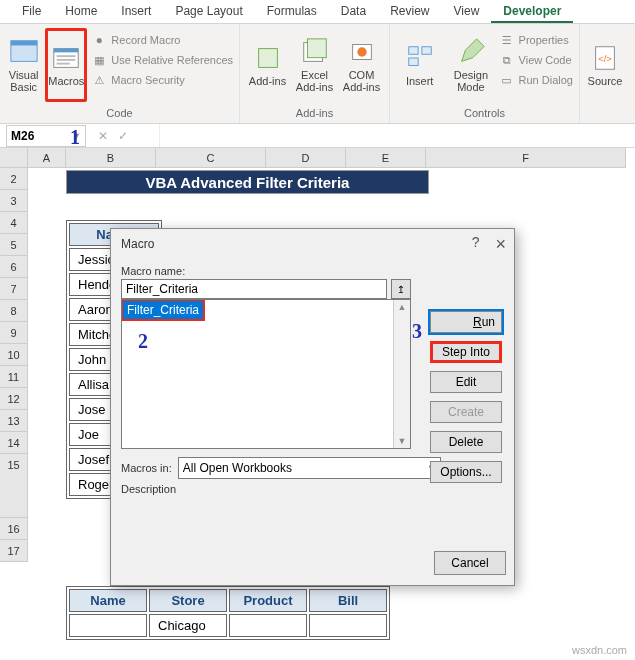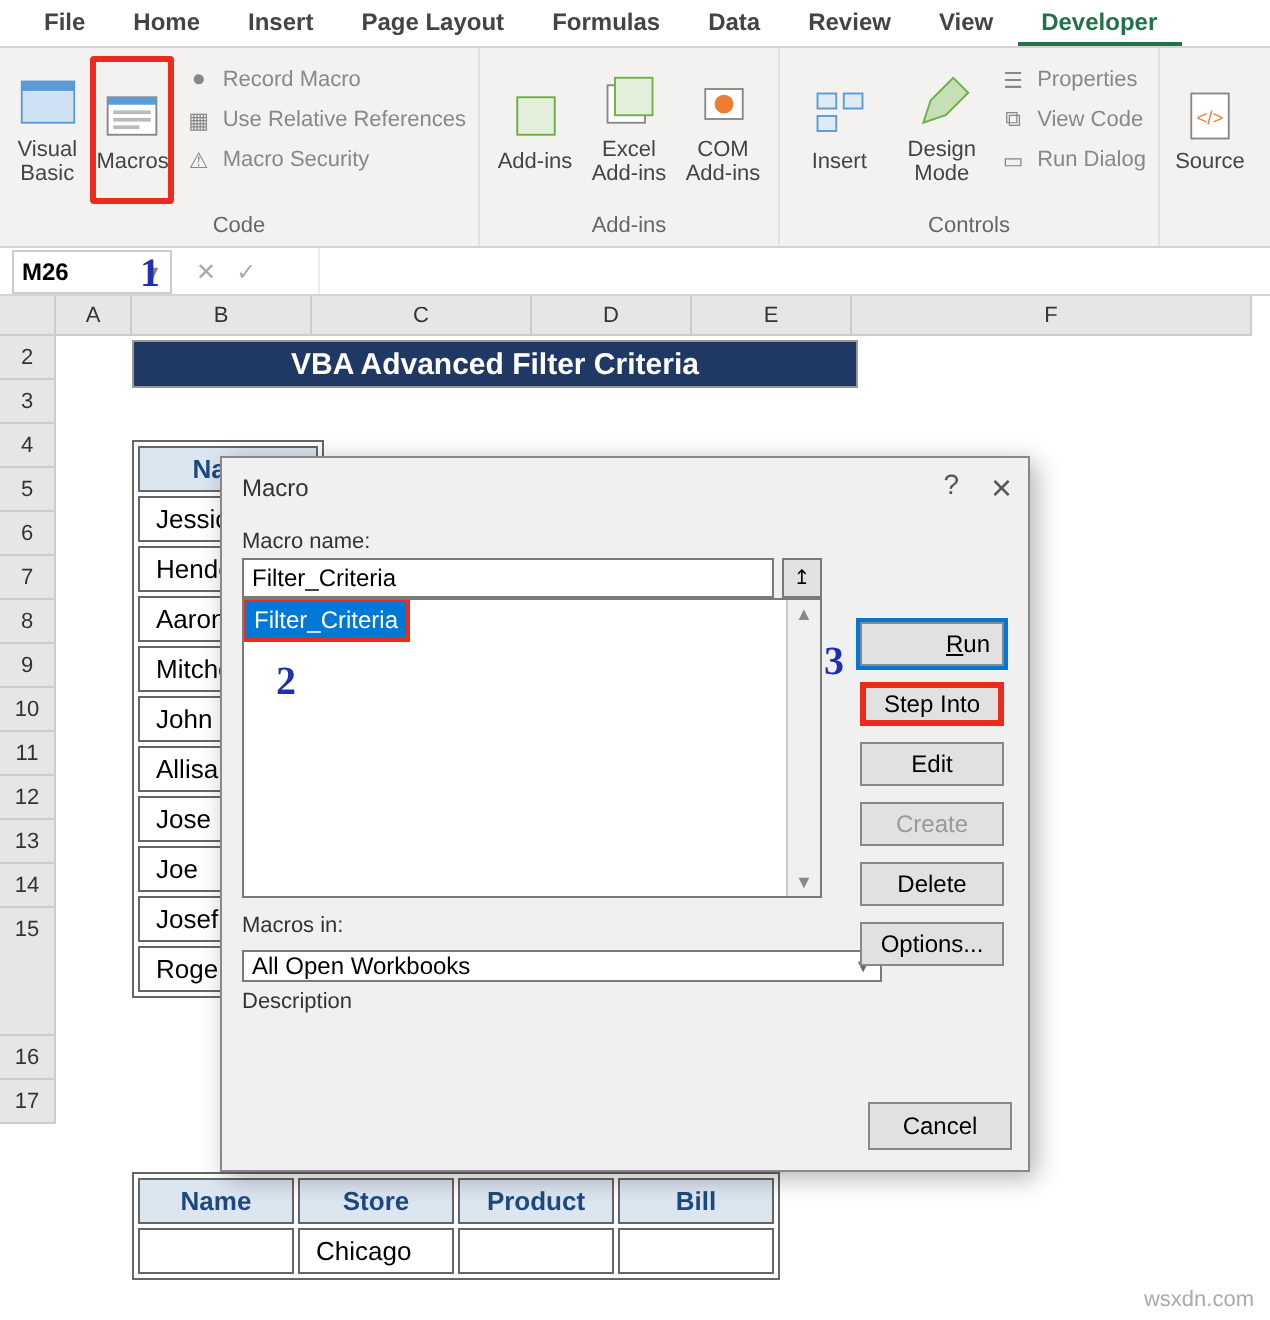--- a/index.html
+++ b/index.html
@@ -1,20 +1,20 @@
 <!DOCTYPE html>
 <html><head>
 <meta charset="utf-8">
 <style>
 * { box-sizing: border-box; font-family: "Segoe UI", Arial, sans-serif; }
 body { margin: 0; width: 635px; height: 660px; background: #fff; overflow: hidden; font-size: 12px; position: relative; }
 
 
 .ribbon-tabs { display: flex; height: 24px; border-bottom: 1px solid #d4d4d4; background: #fff; padding-left: 10px; gap: 0; }
-.ribbon-tabs .tab { padding: 4px 12px; font-size: 12px; color: #444; cursor: pointer; font-weight: bold; }
+.ribbon-tabs .tab { padding: 4px 12px; font-size: 12px; color: #444; cursor: pointer; }
 .ribbon-tabs .tab.active { color: #217346; border-bottom: 2px solid #217346; font-weight: 600; }
 
 
 .ribbon { display: flex; height: 100px; background: #f3f2f1; border-bottom: 1px solid #d4d4d4; }
 .ribbon-group { display: flex; flex-direction: column; border-right: 1px solid #e1e1e1; padding: 4px 6px 2px 6px; }
 .ribbon-group-content { display: flex; flex: 1; align-items: flex-start; gap: 4px; }
 .ribbon-group-label { text-align: center; font-size: 11px; color: #666; padding-bottom: 2px; }
 .big-btn { display: flex; flex-direction: column; align-items: center; justify-content: center; width: 48px; height: 74px; font-size: 11px; color: #444; gap: 2px; text-align: center; line-height: 1.1; }
 .big-btn.sel { border: 3px solid #ed2b1c; border-radius: 2px; }
 .small-stack { display: flex; flex-direction: column; gap: 4px; padding-top: 4px; }
@@ -55,21 +55,21 @@
 .dlg-text { flex: 1; height: 20px; border: 1px solid #7a7a7a; background: #fff; padding: 2px 4px; font-size: 12px; }
 .dlg-btn-arrow { width: 20px; height: 20px; border: 1px solid #7a7a7a; background: #e1e1e1; display: flex; align-items: center; justify-content: center; font-size: 10px; }
 .dlg-list { height: 150px; border: 1px solid #7a7a7a; background: #fff; margin-top: 0; position: relative; overflow: hidden; }
 .dlg-list-item { background: #0078d7; color: #fff; padding: 2px 4px; font-size: 12px; border: 1px dotted #fff; outline: 2px solid #ed2b1c; outline-offset: -1px; display: inline-block;}
 .dlg-scroll { position: absolute; right: 0; top: 0; width: 17px; height: 100%; background: #f0f0f0; border-left: 1px solid #ccc; display:flex; flex-direction:column; justify-content:space-between; align-items:center; color:#888; font-size:9px; padding:2px 0;}
 .dlg-side { position: absolute; right: 12px; top: 52px; display: flex; flex-direction: column; gap: 8px; }
 .dlg-side button { width: 72px; height: 22px; background: #e1e1e1; border: 1px solid #888; font-size: 12px; cursor: pointer; }
 .dlg-side button.primary { outline: 2px solid #0078d7; padding-left: 42px; }
 .dlg-side button.highlight { border: 3px solid #ed2b1c; }
 .dlg-side button:disabled { color: #999; }
-.dlg-row-in { display: flex; gap: 6px; margin-top: 8px; flex-direction: column; }
+.dlg-row-in { display: flex; align-items: center; gap: 6px; margin-top: 8px; }
 .dlg-select { flex: 1; height: 22px; border: 1px solid #7a7a7a; background: #fff; padding: 0 4px; font-size: 12px; display: flex; align-items: center; justify-content: space-between; }
 .dlg-footer { position: absolute; bottom: 10px; right: 8px; }
 .dlg-footer button { width: 72px; height: 24px; background: #e1e1e1; border: 1px solid #888; font-size: 12px; cursor: pointer; }
 
 .anno { font-family: "Times New Roman", serif; font-size: 20px; font-weight: bold; color: #2030b0; position: absolute; }
 .watermark { position: absolute; right: 8px; bottom: 4px; font-size: 11px; color: #aaa; }
 </style>
 </head>
 <body>
 

